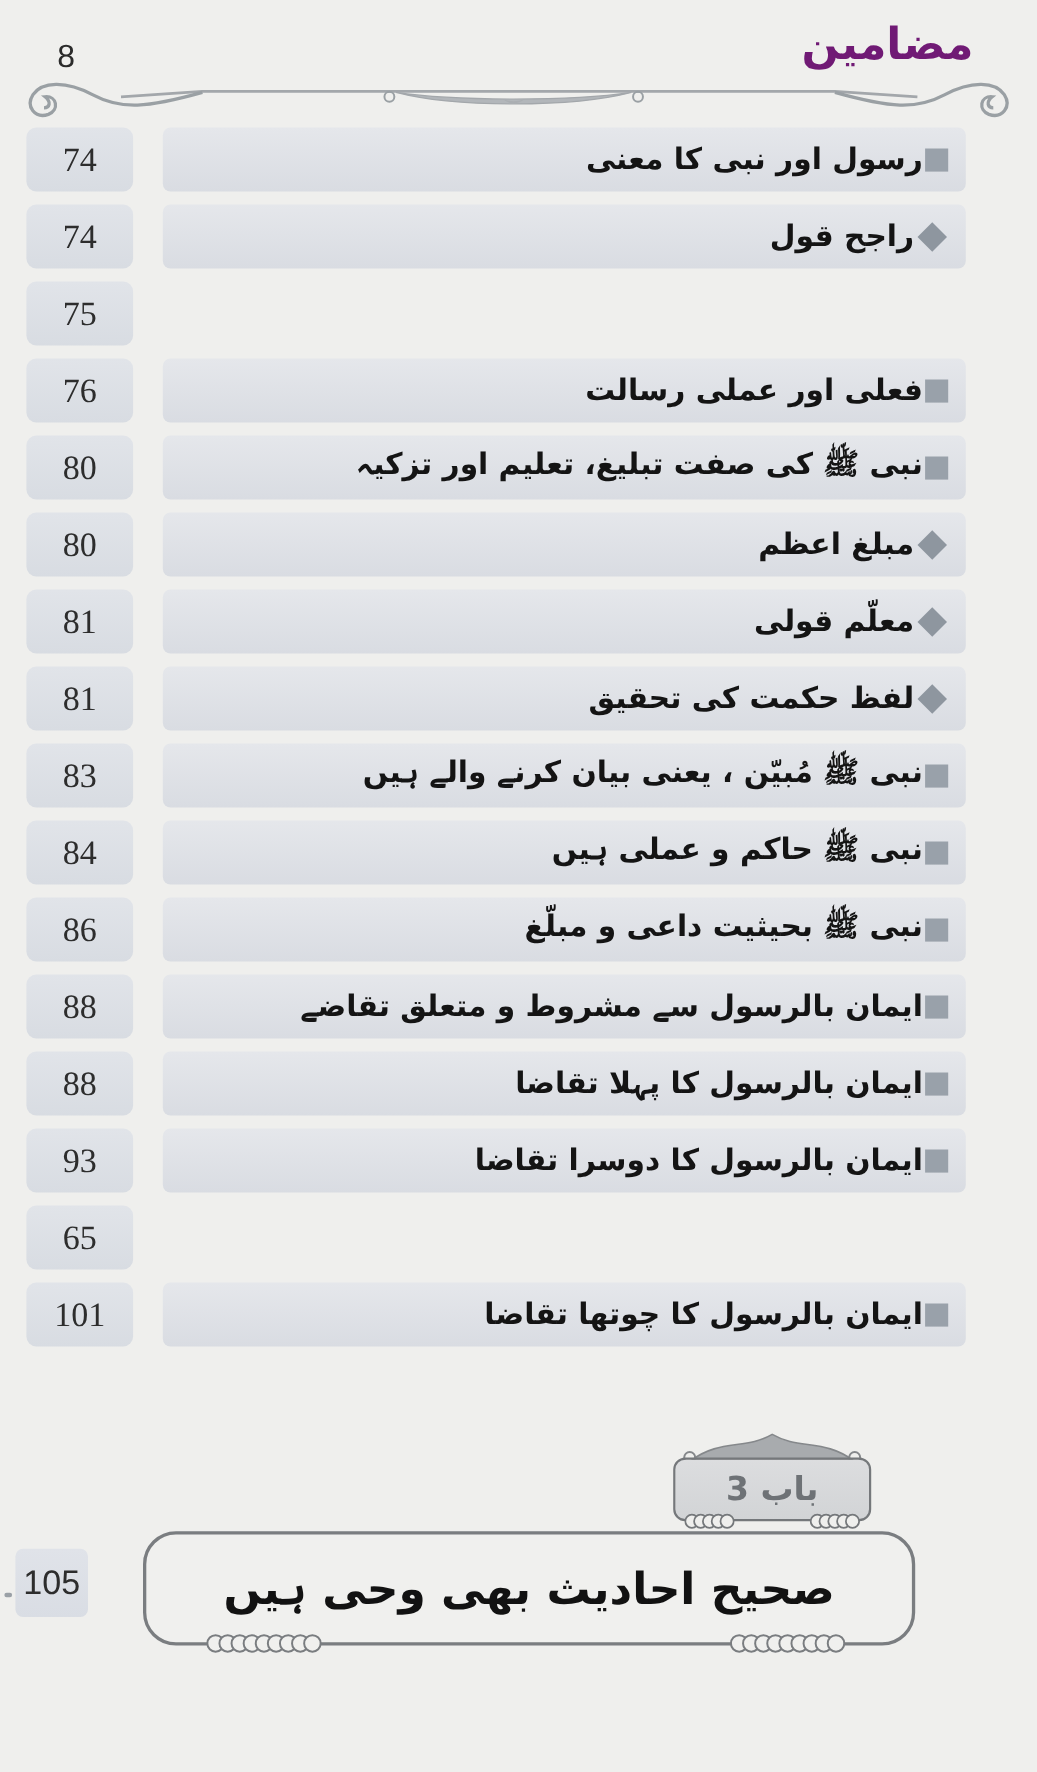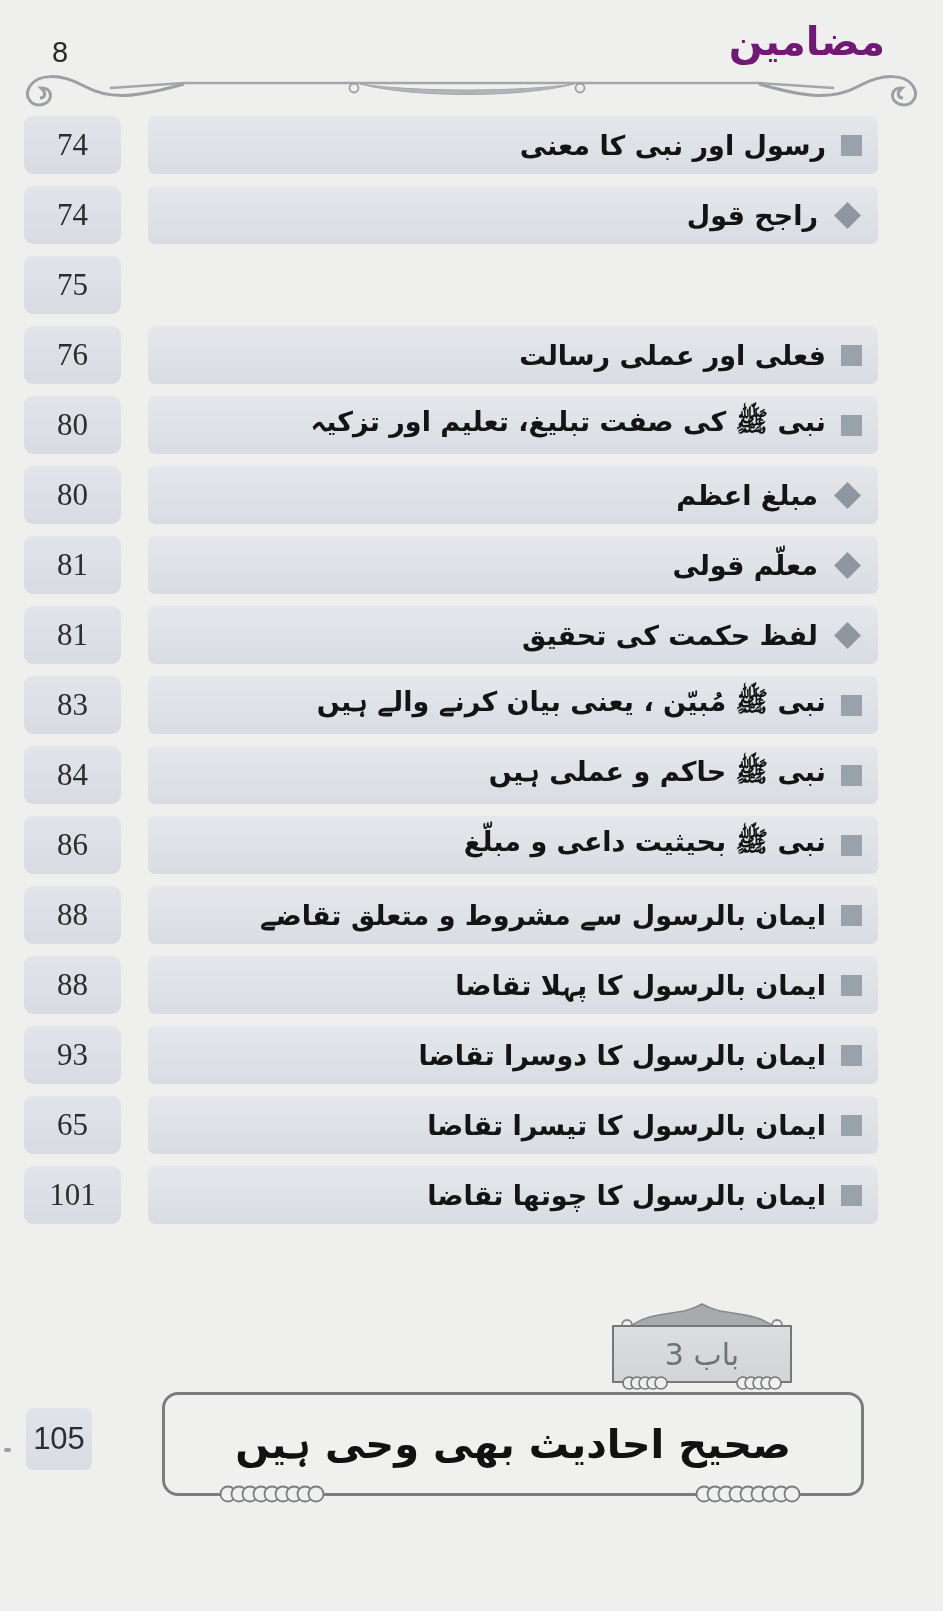--- a/index.html
+++ b/index.html
@@ -26,61 +26,61 @@
   .numbox{
     margin-left:24px;width:97px;height:58px;flex:0 0 auto;
     background:linear-gradient(180deg,#e1e4e9,#d8dce2);
     border-radius:9px;display:flex;align-items:center;justify-content:center;
     font-family:Liberation Serif, serif;font-size:31px;color:#2d2d2d;
   }
   .bar{
     flex:1;margin-left:27px;margin-right:65px;height:58px;
     background:linear-gradient(180deg,#e5e7eb,#d9dce2);
     border-radius:7px;direction:rtl;
-    display:flex;align-items:center;gap:15px;padding:0 16px;
+    display:flex;align-items:center;gap:2px;padding:0 16px;
     box-sizing:border-box;
   }
   .bullet{flex:0 0 auto;}
   .bullet.square{width:21px;height:21px;background:#99a1aa;}
   .bullet.diamond{width:19px;height:19px;background:#8e969f;transform:rotate(45deg);margin:0 5px;}
   .entry-text{
     font-size:27px;font-weight:bold;color:#141414;white-space:nowrap;
   }
   
   .badge-wrap{position:absolute;left:612px;top:1298px;width:180px;}
   .badge-crest{display:block;width:180px;height:32px;}
   .badge-box{
     position:relative;margin-top:-5px;height:54px;
     background:linear-gradient(180deg,#dcddDF,#d2d4d6);
-    border:2px solid #75787b;border-radius:1px;
+    border:2px solid #75787b;border-radius:11px;
     display:flex;align-items:center;justify-content:center;
-    font-size:30px;font-weight:normal;color:#6e7control;color:#6e7276;
+    font-size:30px;font-weight:bold;color:#6e7control;color:#6e7276;
     direction:rtl;letter-spacing:2px;
   }
   .badge-coil{position:absolute;bottom:-9px;width:46px;height:17px;}
   .badge-coil.left{left:10px;}
   .badge-coil.right{right:10px;}
   
   .chapter-box{
     position:absolute;left:130px;top:1392px;width:702px;height:104px;
-    border:3px solid #7a7d80;border-radius:16px;
+    border:3px solid #7a7d80;border-radius:30px;
     display:flex;align-items:center;justify-content:center;
-    box-sizing:border-box;background:#f0f0ee;margin-left:32px;
+    box-sizing:border-box;background:#f0f0ee;
   }
   .chapter-title{
     font-size:40px;font-weight:bold;color:#121212;direction:rtl;white-space:nowrap;
   }
   .box-coil{position:absolute;bottom:-11px;width:112px;height:20px;}
   .box-coil.left{left:54px;}
   .box-coil.right{right:54px;}
   .chapter-page{
     position:absolute;left:14px;top:1408px;width:66px;height:62px;
     background:linear-gradient(180deg,#e0e3e9,#d9dde4);
     border-radius:7px;display:flex;align-items:center;justify-content:center;
-    font-family:"Liberation Sans",sans-serif;font-size:31px;color:#2d2d2d;margin-left:12px;
+    font-family:"Liberation Sans",sans-serif;font-size:31px;color:#2d2d2d;
   }
   .speck{position:absolute;left:4px;top:1448px;width:7px;height:4px;background:#9aa0a6;border-radius:2px;}
 </style>
 </head>
 <body>
 
 <div class="page">
 
   <span class="hdr-num">8</span>
   <span class="hdr-title">مضامین</span>
@@ -204,24 +204,20 @@
   <div class="toc-row">
     <div class="numbox">93</div>
     <div class="bar">
       <span class="bullet square"></span>
       <span class="entry-text">ایمان بالرسول کا دوسرا تقاضا</span>
     </div>
   </div>
 
   <div class="toc-row">
     <div class="numbox">65</div>
-    <div class="bar">
-      <span class="bullet square"></span>
-      <span class="entry-text">ایمان بالرسول کا تیسرا تقاضا</span>
-    </div>
   </div>
 
   <div class="toc-row">
     <div class="numbox">101</div>
     <div class="bar">
       <span class="bullet square"></span>
       <span class="entry-text">ایمان بالرسول کا چوتھا تقاضا</span>
     </div>
   </div>
 </main>

